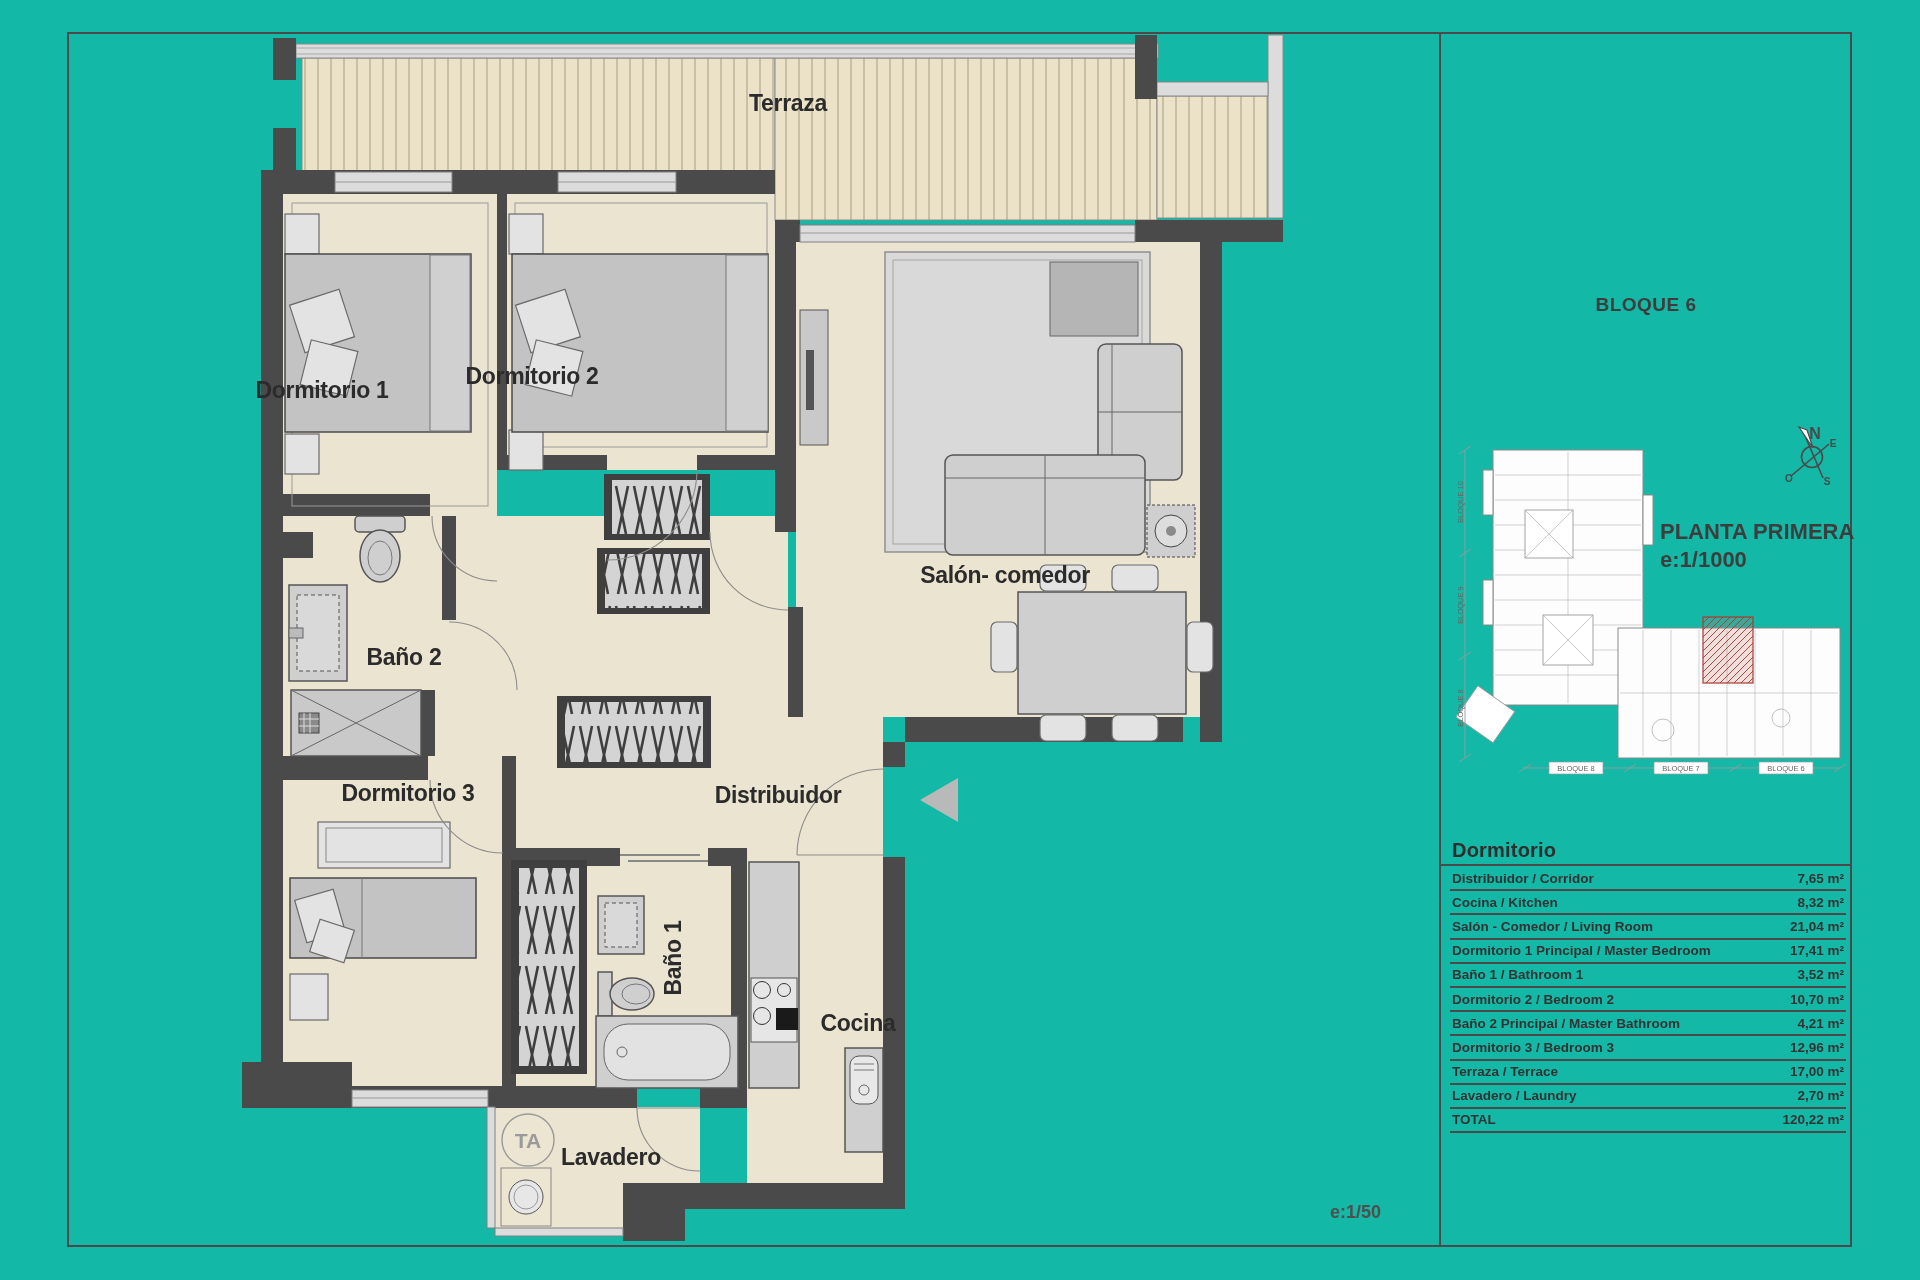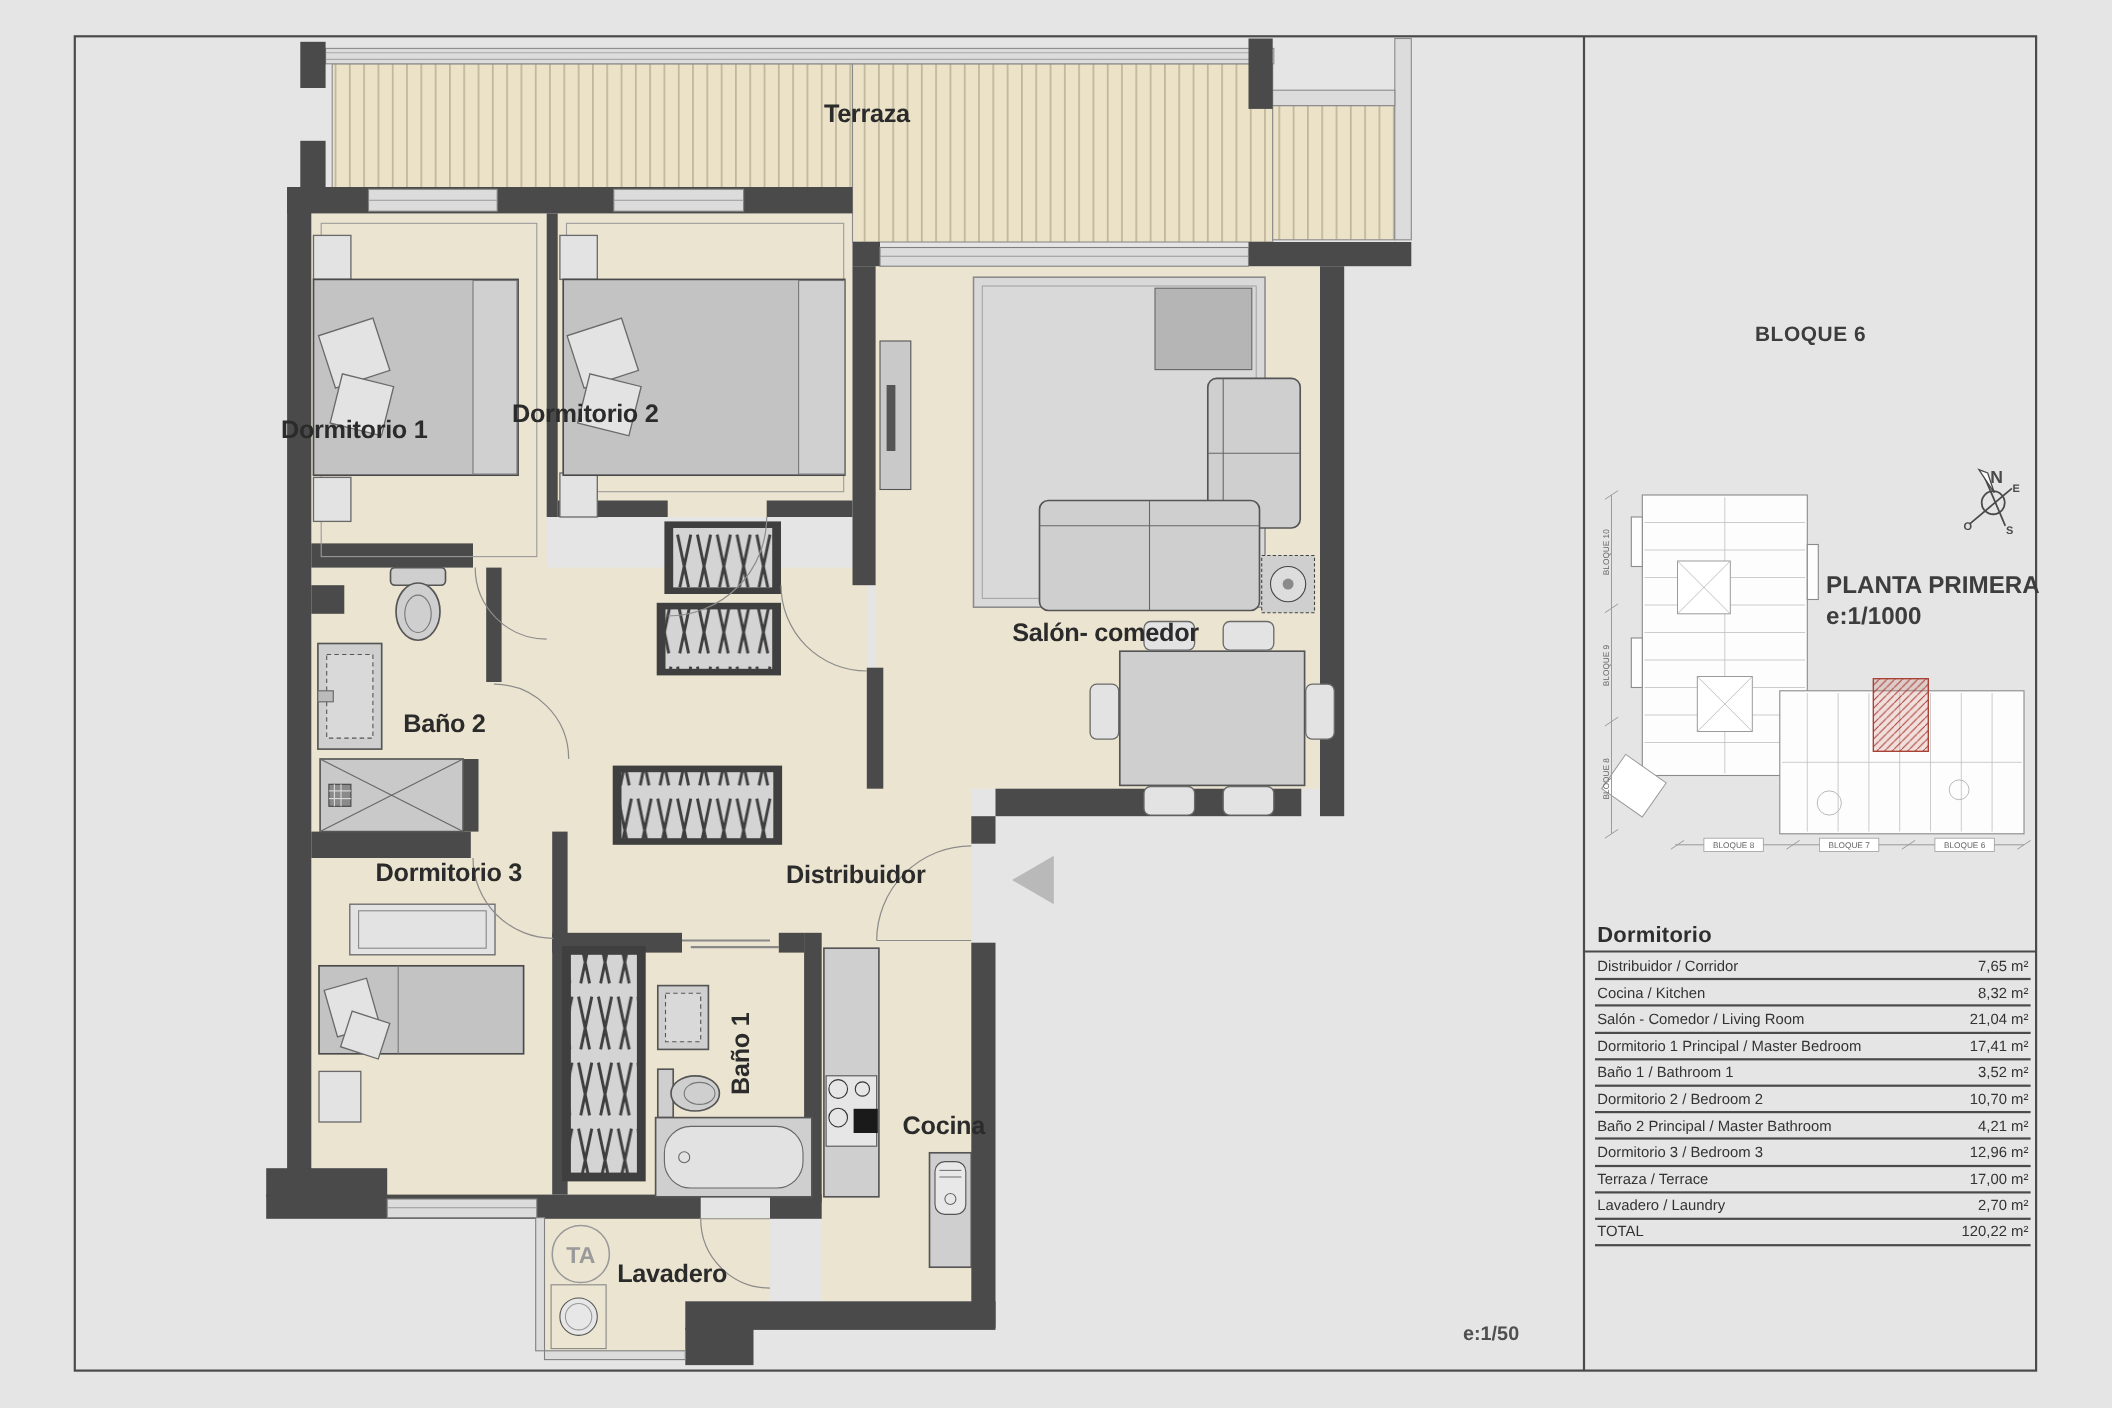--- a/index.html
+++ b/index.html
@@ -1,16 +1,16 @@
 <!DOCTYPE html>
 <html><head>
 <meta charset="utf-8">
 <style>
   html,body{margin:0;padding:0;background:#fff;}
-  #sheet{position:relative;width:1920px;height:1280px;background:#e5e5e5;overflow:hidden;
+  #sheet{position:relative;width:1920px;height:1280px;background:#14b8a6;overflow:hidden;
          font-family:"Liberation Sans",sans-serif;}
   svg{position:absolute;left:0;top:0;}
   .wall{fill:#4a4a4a;}
   .win{fill:#dcdcdc;stroke:#808080;stroke-width:1;}
   .rail{fill:#dcdcdc;stroke:#8a8a8a;stroke-width:1;}
   .furn{fill:#cfcfcf;stroke:#555;stroke-width:1.5;}
   .furn2{fill:#e3e3e3;stroke:#6a6a6a;stroke-width:1.2;}
   .bed{fill:#c3c3c3;stroke:#4a4a4a;stroke-width:1.5;}
   .trim{fill:none;stroke:#9a9a9a;stroke-width:1;}
   .arc{fill:none;stroke:#8c8c8c;stroke-width:1.1;}
@@ -25,21 +25,21 @@
   .comptxt-n{font:bold 16px "Liberation Sans",sans-serif;fill:#4a4a4a;text-anchor:middle;}
   .comptxt{font:bold 10px "Liberation Sans",sans-serif;fill:#4a4a4a;text-anchor:middle;}
 
   .abs{position:absolute;}
   #bloque-title{left:1580px;top:294px;width:132px;text-align:center;
                 font-size:19px;font-weight:bold;color:#3d3d3d;letter-spacing:.5px;}
   #floor-title{left:1660px;top:518px;font-size:22px;font-weight:bold;color:#3d3d3d;line-height:28px;}
   #superficies-title{left:1452px;top:839px;font-size:20px;font-weight:bold;color:#2e2e2e;letter-spacing:.2px;}
   #superficies-table{left:1450px;top:867px;width:396px;}
   .srow{display:flex;justify-content:space-between;align-items:center;height:22.2px;
-        border-bottom:2px solid #4a4a4a;font-size:13.5px;font-weight:normal;color:#333;padding:0 2px;}
+        border-bottom:2px solid #4a4a4a;font-size:13.5px;font-weight:bold;color:#333;padding:0 2px;}
   .srow .val{white-space:nowrap;}
   #scale-note{left:1330px;top:1202px;width:100px;text-align:left;
               font-size:18px;font-weight:bold;color:#4f4f4f;}
 </style>
 </head>
 <body>
 
 <div id="sheet">
 
 <svg width="1920" height="1280" viewBox="0 0 1920 1280">

